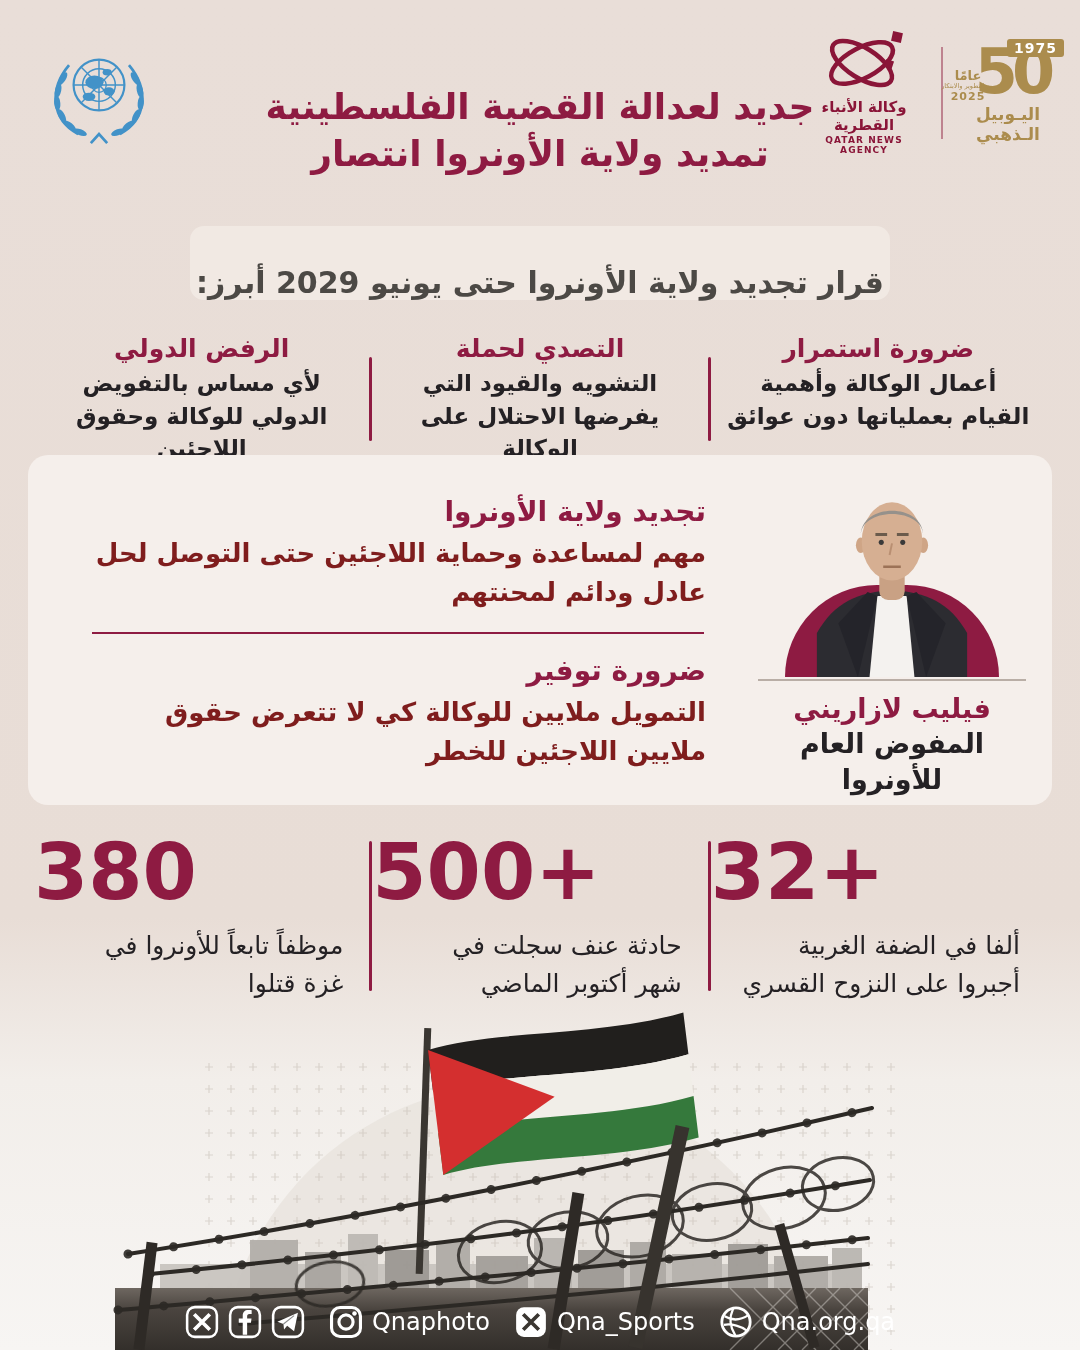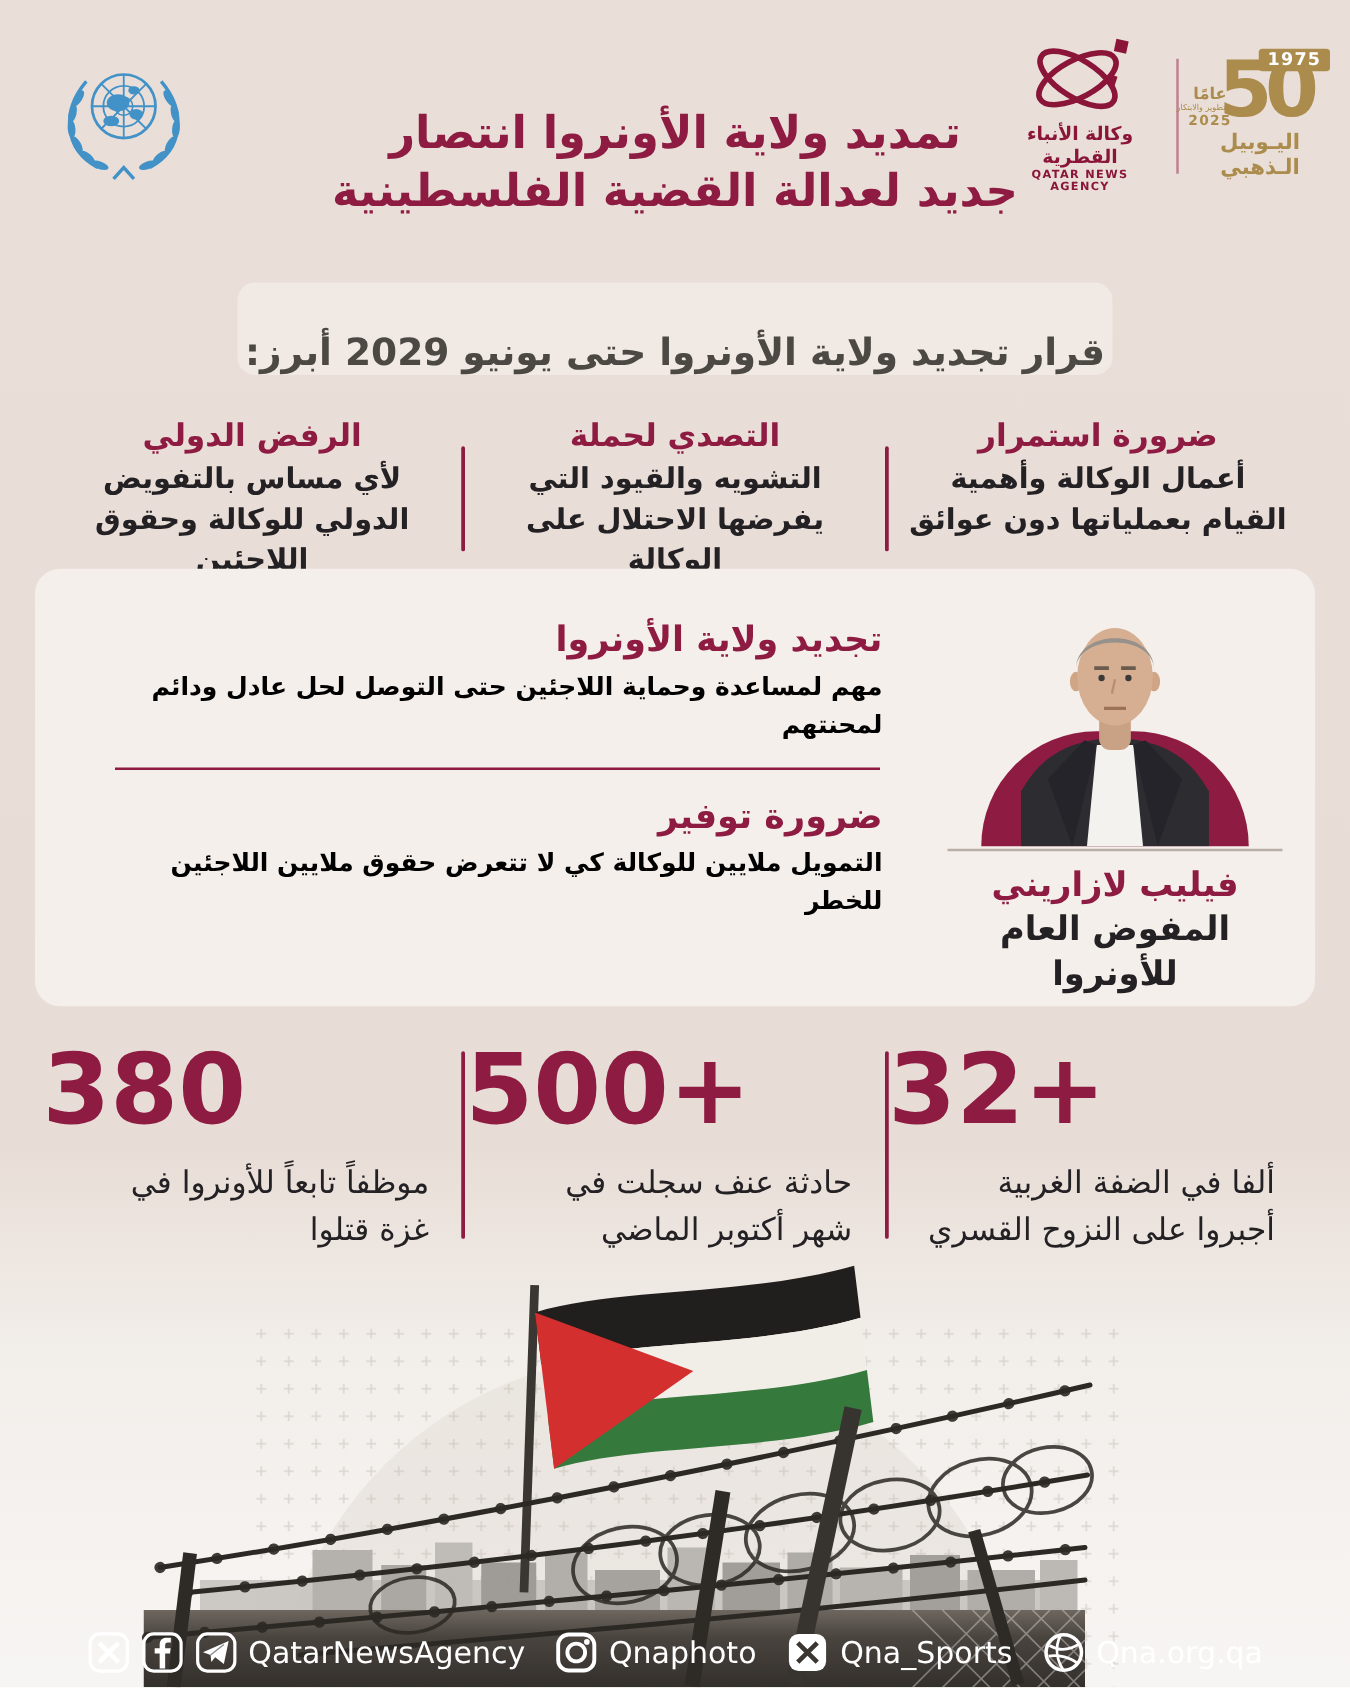--- a/index.html
+++ b/index.html
@@ -45,21 +45,21 @@
   .photo-col{width:320px;padding-top:22px;text-align:center;}
   .arch-wrap{position:relative;width:240px;height:202px;margin:0 auto;}
   .arch{position:absolute;bottom:2px;left:13px;width:214px;height:92px;background:#8e1b42;
     border-radius:107px 107px 0 0;}
   .person-svg{position:absolute;bottom:2px;left:25px;}
   .photo-line{width:268px;height:2px;background:#b9aea6;margin:0 auto;}
   .person-name{color:#8e1b42;font-size:27px;font-weight:bold;direction:rtl;margin-top:12px;}
   .person-role{color:#242124;font-size:27px;font-weight:bold;direction:rtl;line-height:1.32;margin-top:2px;}
   .quotes-col{flex:1;padding:40px 26px 0 64px;text-align:right;}
   .q-title{color:#8e1b42;font-size:28px;font-weight:bold;direction:rtl;margin-bottom:6px;}
-  .q-body{color:#000000;font-size:20px;font-weight:bold;direction:rtl;line-height:1.5;}
+  .q-body{color:#7f1d1d;font-size:26px;font-weight:bold;direction:rtl;line-height:1.5;}
   .q-divider{height:2px;background:#8e1b42;margin:20px 2px 20px 0;}
 
   
   .stats{position:absolute;top:833px;left:34px;right:34px;display:flex;direction:rtl;}
   .stat{flex:1;}
   .stat-value{color:#8e1b42;font-size:78px;font-weight:bold;direction:ltr;line-height:1;margin-bottom:16px;}
   .stat-caption{color:#242124;font-size:25px;font-weight:normal;direction:rtl;line-height:1.5;padding:0 26px;}
   .stat-divider{width:3px;background:#8e1b42;height:150px;align-self:flex-start;margin-top:8px;border-radius:2px;}
 
   
@@ -105,22 +105,22 @@
       <ellipse cx="105" cy="47" rx="8" ry="3.4" transform="rotate(58 105 47)"></ellipse>
       <ellipse cx="110" cy="60" rx="8" ry="3.4" transform="rotate(78 110 60)"></ellipse>
       <ellipse cx="111" cy="74" rx="8" ry="3.4" transform="rotate(95 111 74)"></ellipse>
       <ellipse cx="106" cy="88" rx="8" ry="3.4" transform="rotate(118 106 88)"></ellipse>
       <ellipse cx="97" cy="99" rx="8" ry="3.4" transform="rotate(140 97 99)"></ellipse>
       <ellipse cx="86" cy="106" rx="8" ry="3.4" transform="rotate(160 86 106)"></ellipse>
     </g>
   </svg>
 
   <div class="main-title">
+    <div>جديد لعدالة القضية الفلسطينية</div>
     <div>تمديد ولاية الأونروا انتصار</div>
-    <div>جديد لعدالة القضية الفلسطينية</div>
   </div>
 
   <div class="logo-right">
     <div class="qna-block">
       <svg class="qna-atom" width="92" height="66" viewBox="0 0 92 66">
         <g stroke="#8a1538" stroke-width="4.5" fill="none">
           <ellipse cx="44" cy="33" rx="34" ry="15" transform="rotate(-28 44 33)"></ellipse>
           <ellipse cx="44" cy="33" rx="34" ry="15" transform="rotate(32 44 33)"></ellipse>
         </g>
         <rect x="74" y="2" width="10" height="10" fill="#8a1538" transform="rotate(12 79 7)"></rect>
@@ -302,21 +302,20 @@
       </svg>
       <svg width="34" height="34" viewBox="0 0 24 24">
         <rect x="1.5" y="1.5" width="21" height="21" rx="5.5" fill="none" stroke="#fff" stroke-width="1.8"></rect>
         <path d="M13.5 21 V12.5 H16.2 L16.6 9.6 H13.5 V7.9 C13.5 7 13.9 6.3 15.1 6.3 H16.7 V3.7 C16.4 3.7 15.4 3.6 14.3 3.6 C11.9 3.6 10.4 5 10.4 7.6 V9.6 H7.6 V12.5 H10.4 V21 Z" fill="#fff"></path>
       </svg>
       <svg width="34" height="34" viewBox="0 0 24 24">
         <rect x="1.5" y="1.5" width="21" height="21" rx="5.5" fill="none" stroke="#fff" stroke-width="1.8"></rect>
         <path d="M4.5 11.8 L19 5.5 L16.3 18.5 L11.4 14.7 L9.2 17.3 L8.8 13.4 Z" fill="#fff"></path>
         <path d="M8.8 13.4 L16.3 7.5" stroke="#8a8a8a" stroke-width="0.8" fill="none"></path>
       </svg>
-      <span class="f-label">QatarNewsAgency</span>
     </div>
     <div class="f-group">
       <svg width="34" height="34" viewBox="0 0 24 24">
         <rect x="1.8" y="1.8" width="20.4" height="20.4" rx="6" fill="none" stroke="#fff" stroke-width="2.2"></rect>
         <circle cx="12" cy="12" r="5" fill="none" stroke="#fff" stroke-width="2.2"></circle>
         <circle cx="18" cy="6" r="1.6" fill="#fff"></circle>
       </svg>
       <span class="f-label">Qnaphoto</span>
     </div>
     <div class="f-group">

